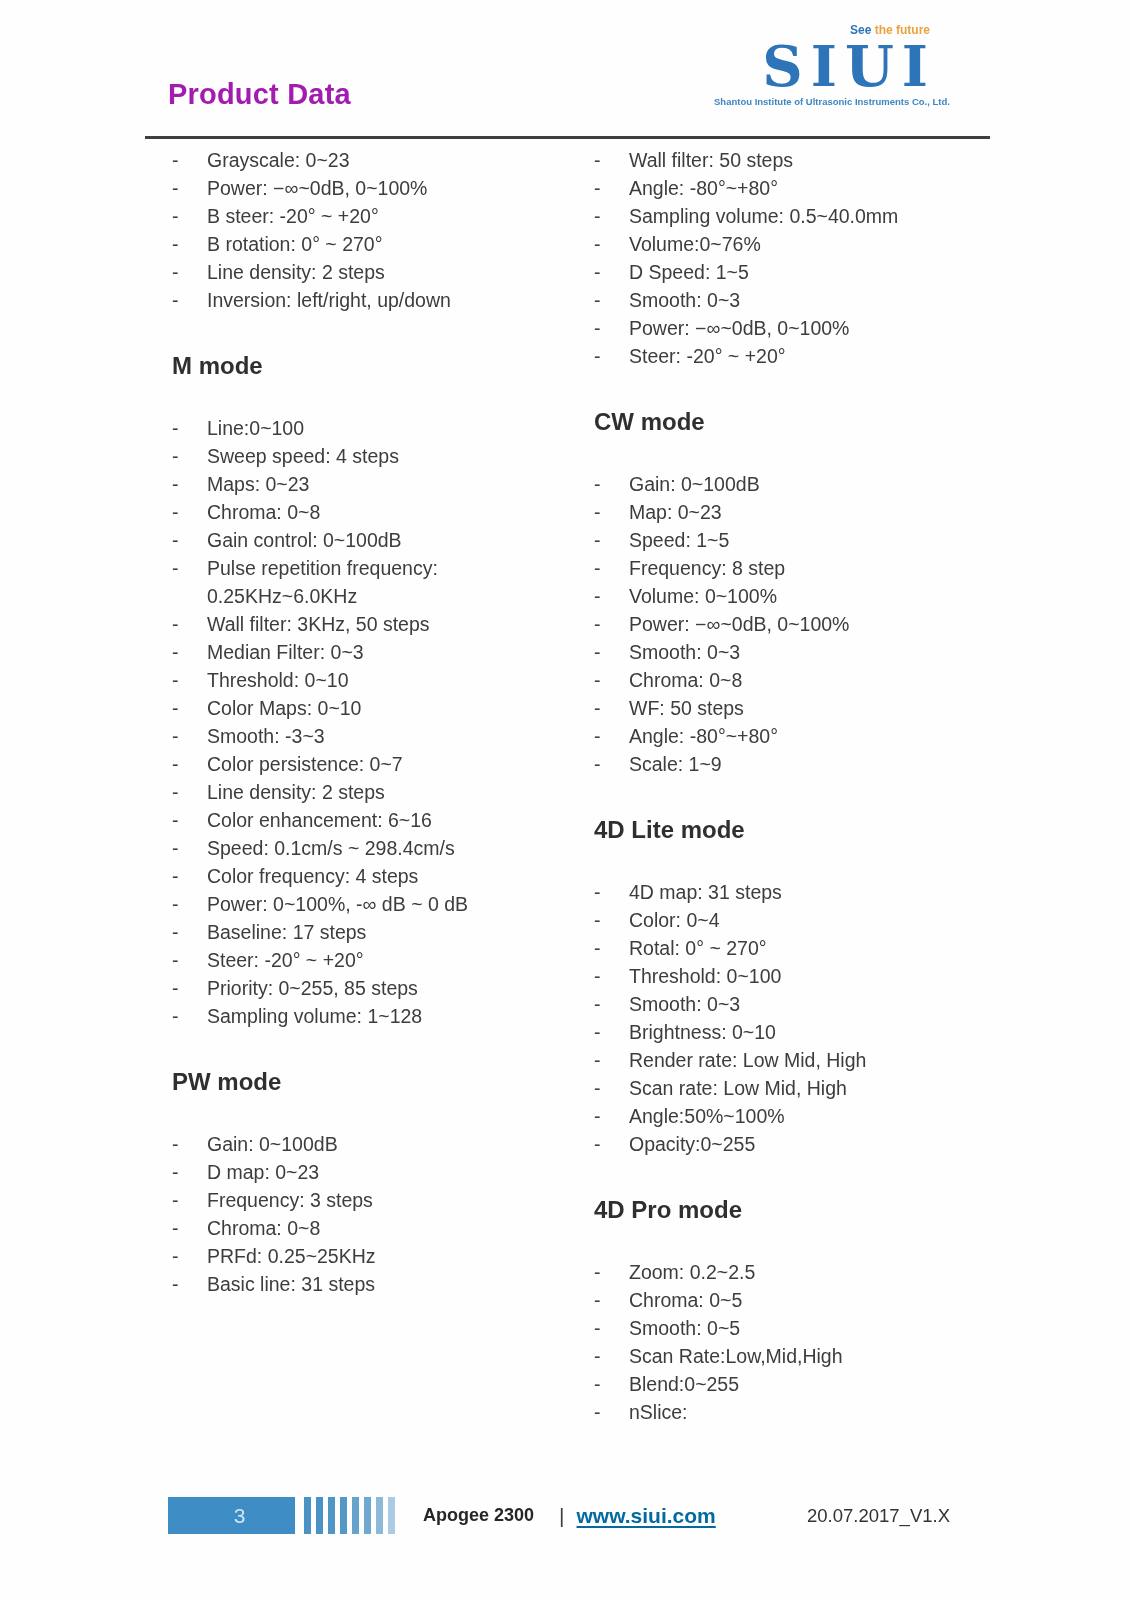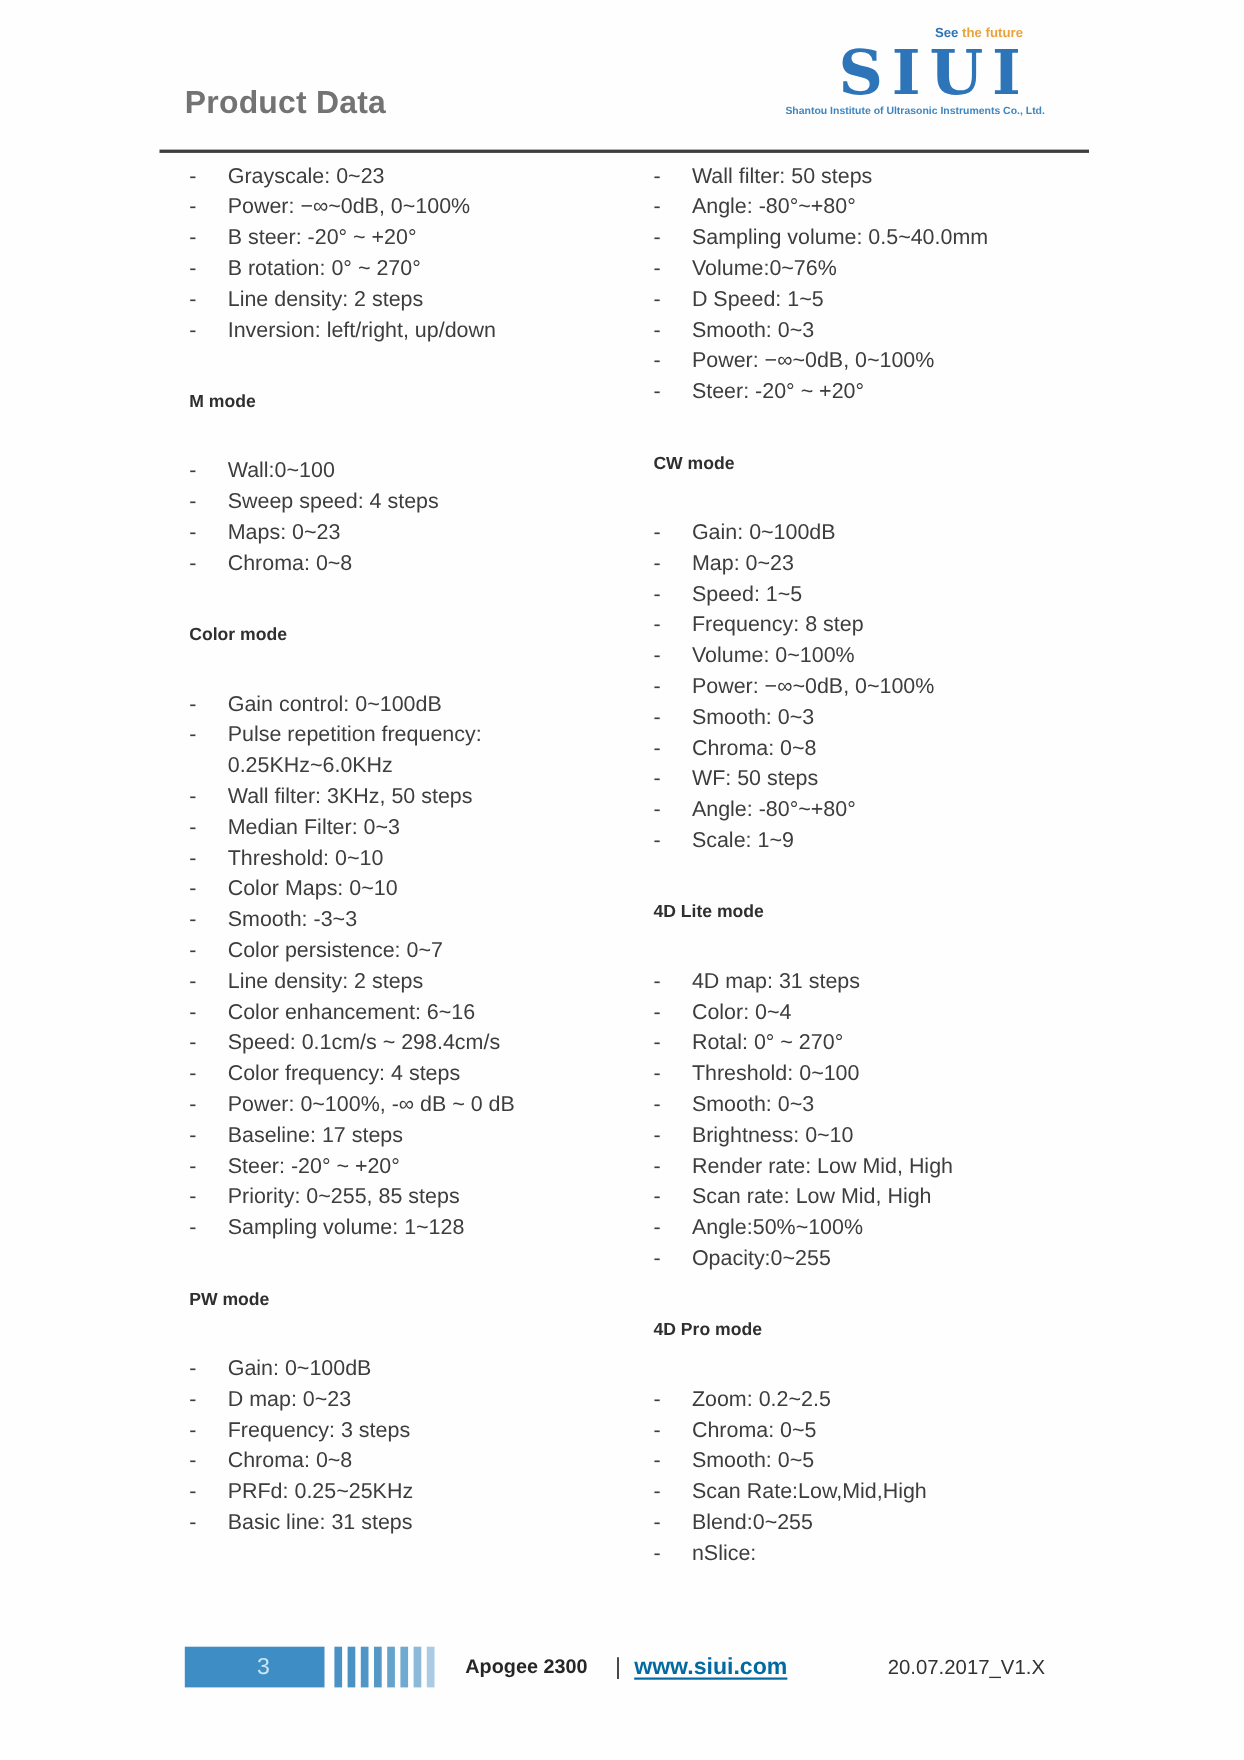--- a/index.html
+++ b/index.html
@@ -11,21 +11,21 @@
   .page {
     position: relative;
     width: 1131px; height: 1600px;
     background: #fefefe;
     overflow: hidden;
   }
 
   
   .doc-title {
     position: absolute; left: 168px; top: 78px;
-    font-size: 29px; font-weight: bold; color: #737373;
+    font-size: 29px; font-weight: bold; color: #a21caf;
     letter-spacing: 0.2px;
   }
   .logo {
     position: absolute; left: 714px; top: 24px; width: 222px;
     text-align: center; line-height: 1;
   }
   .logo .tagline {
     text-align: right; font-size: 12px; font-weight: bold;
     padding-right: 6px; margin-bottom: 2px;
   }
@@ -45,21 +45,21 @@
     position: absolute; left: 145px; top: 136px; width: 845px;
     border-top: 3px solid #3f3f3f; height: 0;
   }
 
   
   .col { position: absolute; top: 146px; }
   .col-left  { left: 172px; width: 392px; }
   .col-right { left: 594px; width: 400px; }
 
   .col h2 {
-    font-size: 16px; line-height: 30px; font-weight: bold;
+    font-size: 24px; line-height: 30px; font-weight: bold;
     color: #2f2f2f; margin: 37px 0 33px 0;
   }
   .col ul { list-style: none; margin: 0; padding: 0; }
   .col li {
     display: flex; align-items: flex-start;
     font-size: 19.5px; line-height: 28px; color: #3d3d3d;
   }
   .col li .dash { flex: 0 0 35px; }
   .col li .item-text { flex: 1; }
 
@@ -133,38 +133,37 @@
             <span class="dash">-</span>
             <span class="item-text">Inversion: left/right, up/down</span>
           </li>
         </ul>
       </section>
       <section>
         <h2>M mode</h2>
         <ul>
           <li>
             <span class="dash">-</span>
-            <span class="item-text">Wall:0~100</span>
+            <span class="item-text">Line:0~100</span>
           </li>
           <li>
             <span class="dash">-</span>
             <span class="item-text">Sweep speed: 4 steps</span>
           </li>
           <li>
             <span class="dash">-</span>
             <span class="item-text">Maps: 0~23</span>
           </li>
           <li>
             <span class="dash">-</span>
             <span class="item-text">Chroma: 0~8</span>
           </li>
         </ul>
       </section>
       <section>
-        <h2>Color mode</h2>
         <ul>
           <li>
             <span class="dash">-</span>
             <span class="item-text">Gain control: 0~100dB</span>
           </li>
           <li>
             <span class="dash">-</span>
             <span class="item-text">Pulse repetition frequency: 0.25KHz~6.0KHz</span>
           </li>
           <li>

